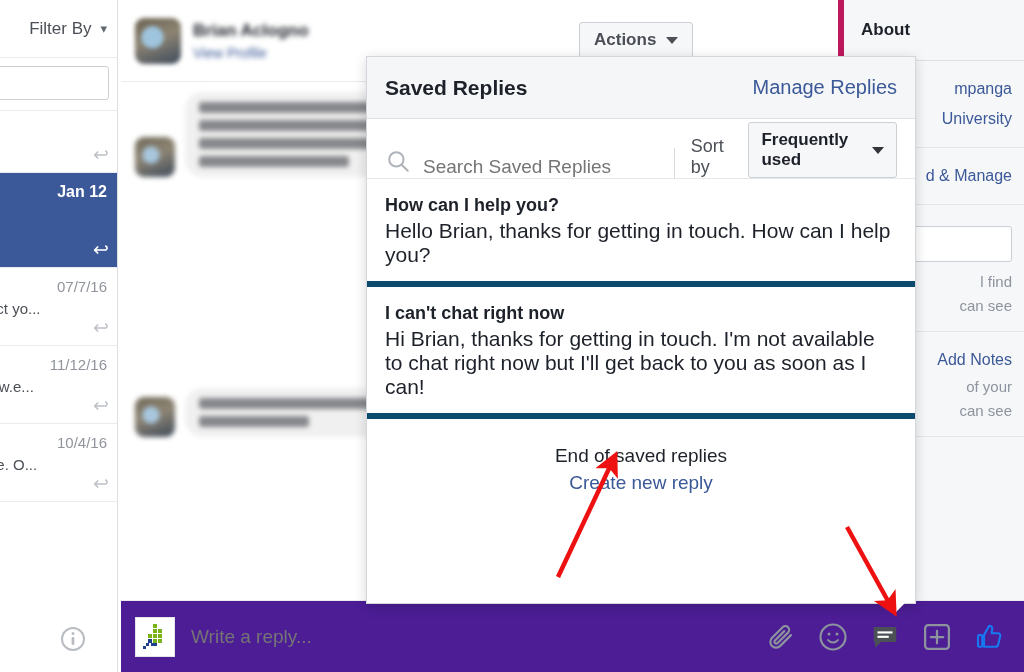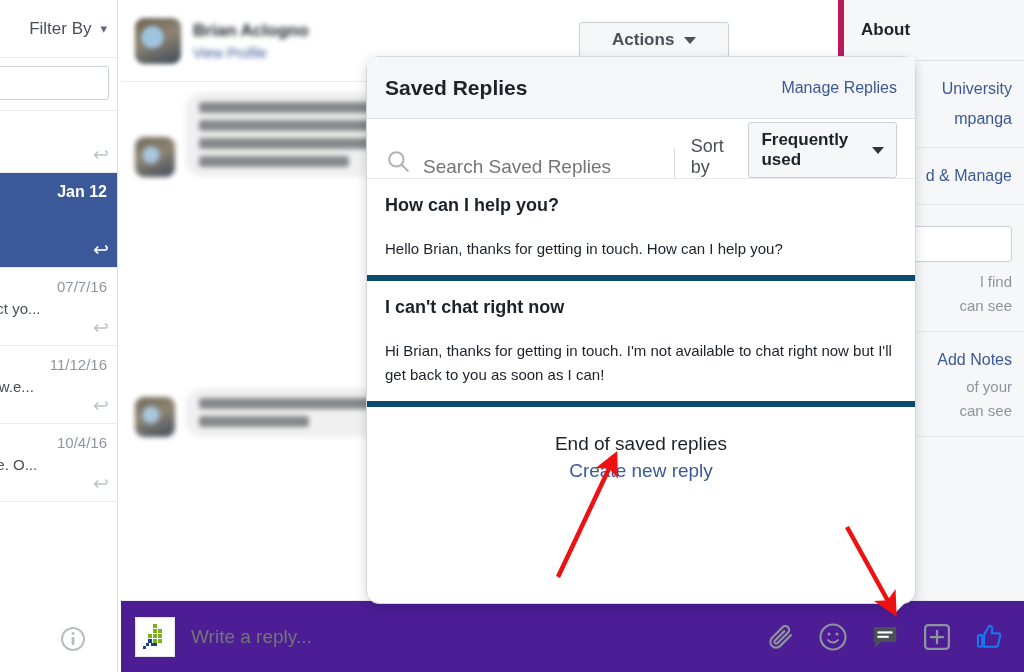--- a/index.html
+++ b/index.html
@@ -126,30 +126,30 @@
   .rr-muted { color: #8d949e; font-size: 15px; line-height: 24px; padding-right: 12px; text-align: right; }
   .rr-input {
     height: 36px; border: 1px solid #ccd0d5; border-radius: 3px;
     background: #fff; margin: 8px 12px 8px -6px;
   }
 
   
   .popover {
     position: absolute; left: 366px; top: 56px; width: 550px; height: 548px;
     background: #ffffff; border: 1px solid #d3d6db;
-    border-radius: 13px; box-shadow: 0 3px 12px rgba(0,0,0,.16);
+    border-radius: 0; box-shadow: 0 3px 12px rgba(0,0,0,.16);
     z-index: 40;
   }
   .pop-head {
     height: 62px; background: #f5f6f7; border-bottom: 1px solid #dddfe2;
     display: flex; align-items: center; justify-content: space-between;
     padding: 0 18px;
   }
   .pop-title { font-size: 21px; font-weight: bold; color: #1d2129; }
-  .pop-manage { font-size: 16px; color: #3b5998; cursor: pointer; margin-left: 29px; }
+  .pop-manage { font-size: 20px; color: #3b5998; cursor: pointer; margin-left: 29px; }
   .pop-search {
     height: 60px; display: flex; align-items: flex-end; padding: 0 18px;
     border-bottom: 1px solid #e5e7ea;
   }
   .srch-icon { flex: none; margin-right: 12px; }
   .srch-input {
     flex: 1; border: none; outline: none; font-size: 19px; color: #90949c;
     font-family: "Liberation Sans", sans-serif; background: transparent;
   }
   .sort-sep { width: 1px; height: 30px; background: #d8dade; margin: 0 16px 0 6px; }
@@ -159,21 +159,21 @@
     font-size: 17px; font-weight: bold; color: #1d2129;
     padding: 7px 12px; display: flex; align-items: center; gap: 10px;
     cursor: pointer;
   }
   .sort-select .caret {
     width: 0; height: 0; border-left: 6px solid transparent;
     border-right: 6px solid transparent; border-top: 7px solid #31343a;
   }
   .reply-item { padding: 16px 18px 14px 18px; border-bottom: 6px solid #0c4a6e; cursor: pointer; }
   .reply-title { font-size: 18px; font-weight: bold; color: #1d2129; }
-  .reply-body { font-size: 15px; color: #1d2129; line-height: 24px; margin-top: 21px; }
+  .reply-body { font-size: 21px; color: #1d2129; line-height: 24px; margin-top: 3px; }
   .pop-footer { padding: 26px 18px 0; text-align: center; }
   .pop-end { font-size: 19px; color: #1d2129; }
   .pop-create { font-size: 19px; color: #3b5998; margin-top: 5px; cursor: pointer; display: inline-block; }
   .pop-tail {
     position: absolute; left: 521px; bottom: -9px; width: 18px; height: 10px;
     background: #fff; clip-path: polygon(0 0, 100% 0, 45% 100%);
     border-right: 1px solid #d3d6db; border-bottom: 1px solid #d3d6db;
   }
 
   .arrows { position: absolute; inset: 0; z-index: 60; pointer-events: none; }
@@ -246,32 +246,32 @@
         <div class="bubble" style="width:290px;">
           <div class="line" style="width:260px;"></div>
           <div class="line" style="width:110px;"></div>
         </div>
       </div>
       <div class="daysep">JAN</div>
     </div>
   </div>
 
   <div style="position:absolute; left:579px; top:22px; z-index:20; border:1px solid #ccd0d5; border-radius:3px;
-              background:#f6f7f9; padding:7px 32px; display:flex; align-items:center; gap:10px; cursor:pointer;">
+              background:#f6f7f9; padding:7px 14px; display:flex; align-items:center; gap:10px; cursor:pointer;">
     <span style="font-size:17px; font-weight:bold; color:#4b4f56;">Actions</span>
     <span style="width:0;height:0;border-left:6px solid transparent;border-right:6px solid transparent;border-top:7px solid #4b4f56;"></span>
   </div>
 
   <div class="right-rail">
     <div class="rr-tabhead">
       <span>About</span>
     </div>
     <div class="rr-block">
+      <div class="rr-link">mpanga</div>
       <div class="rr-link">University</div>
-      <div class="rr-link">mpanga</div>
     </div>
     <div class="rr-block">
       <div class="rr-link">d &amp; Manage</div>
     </div>
     <div class="rr-block">
       <div class="rr-input"></div>
       <div class="rr-muted">l find</div>
       <div class="rr-muted">can see</div>
     </div>
     <div class="rr-block">

